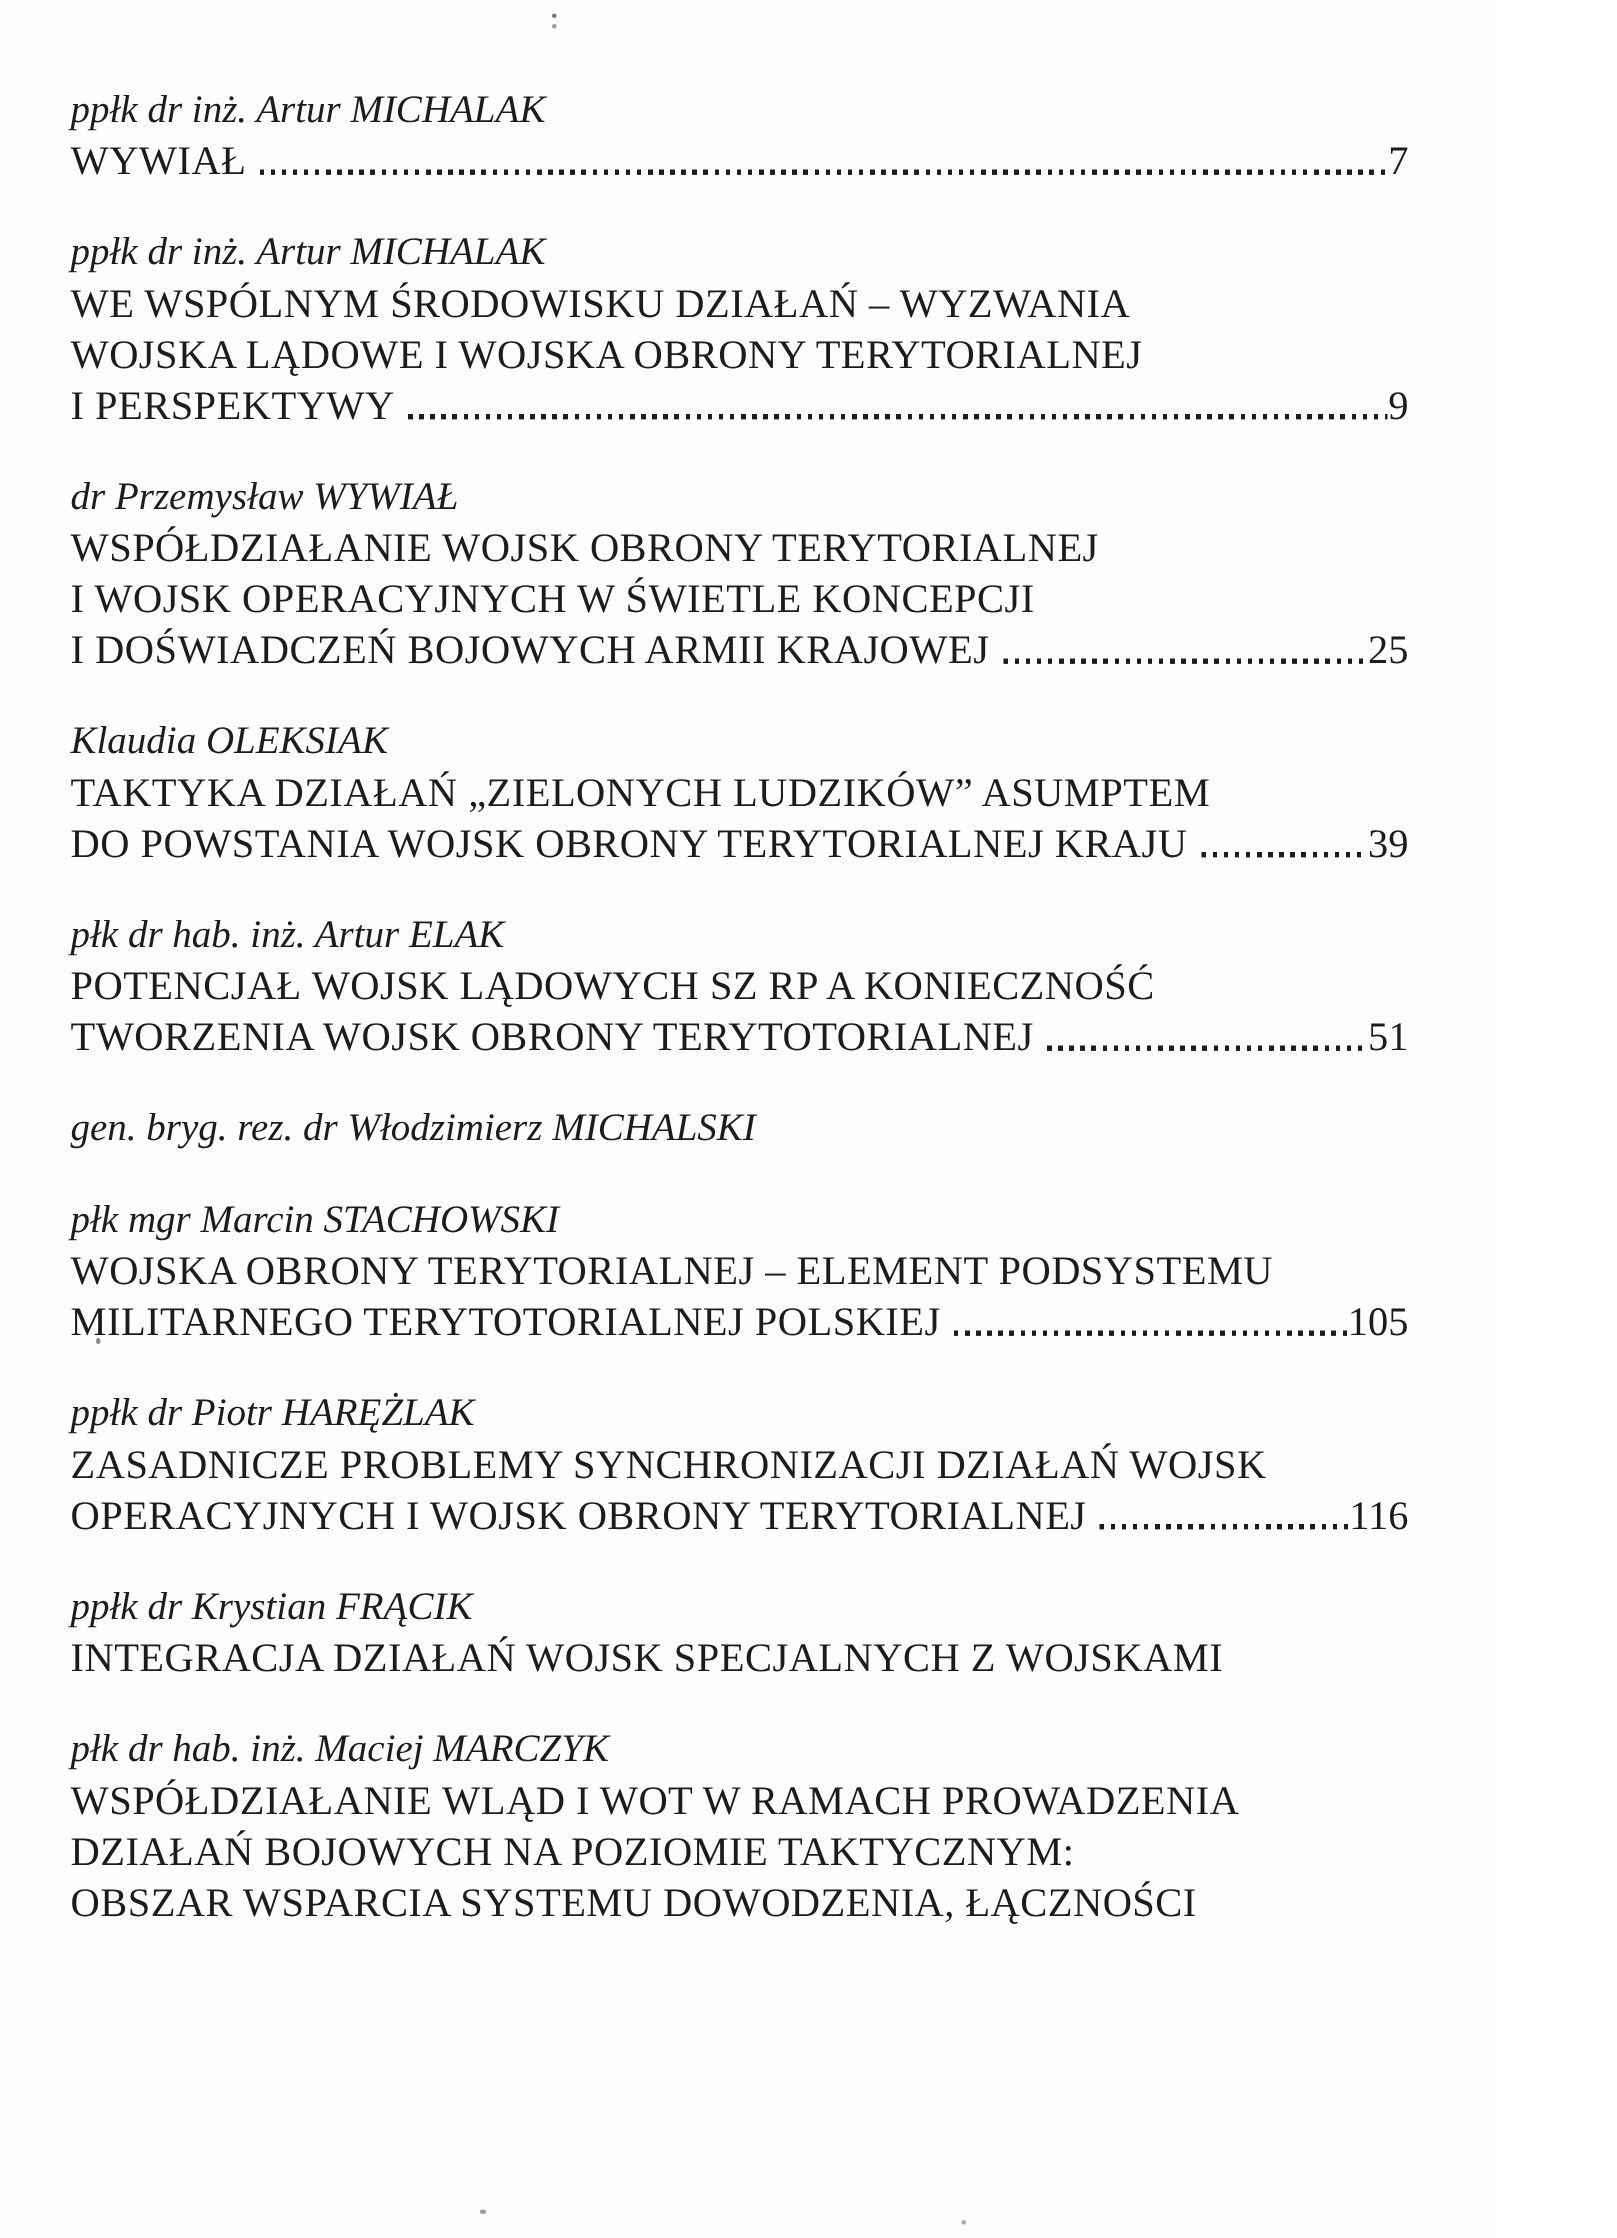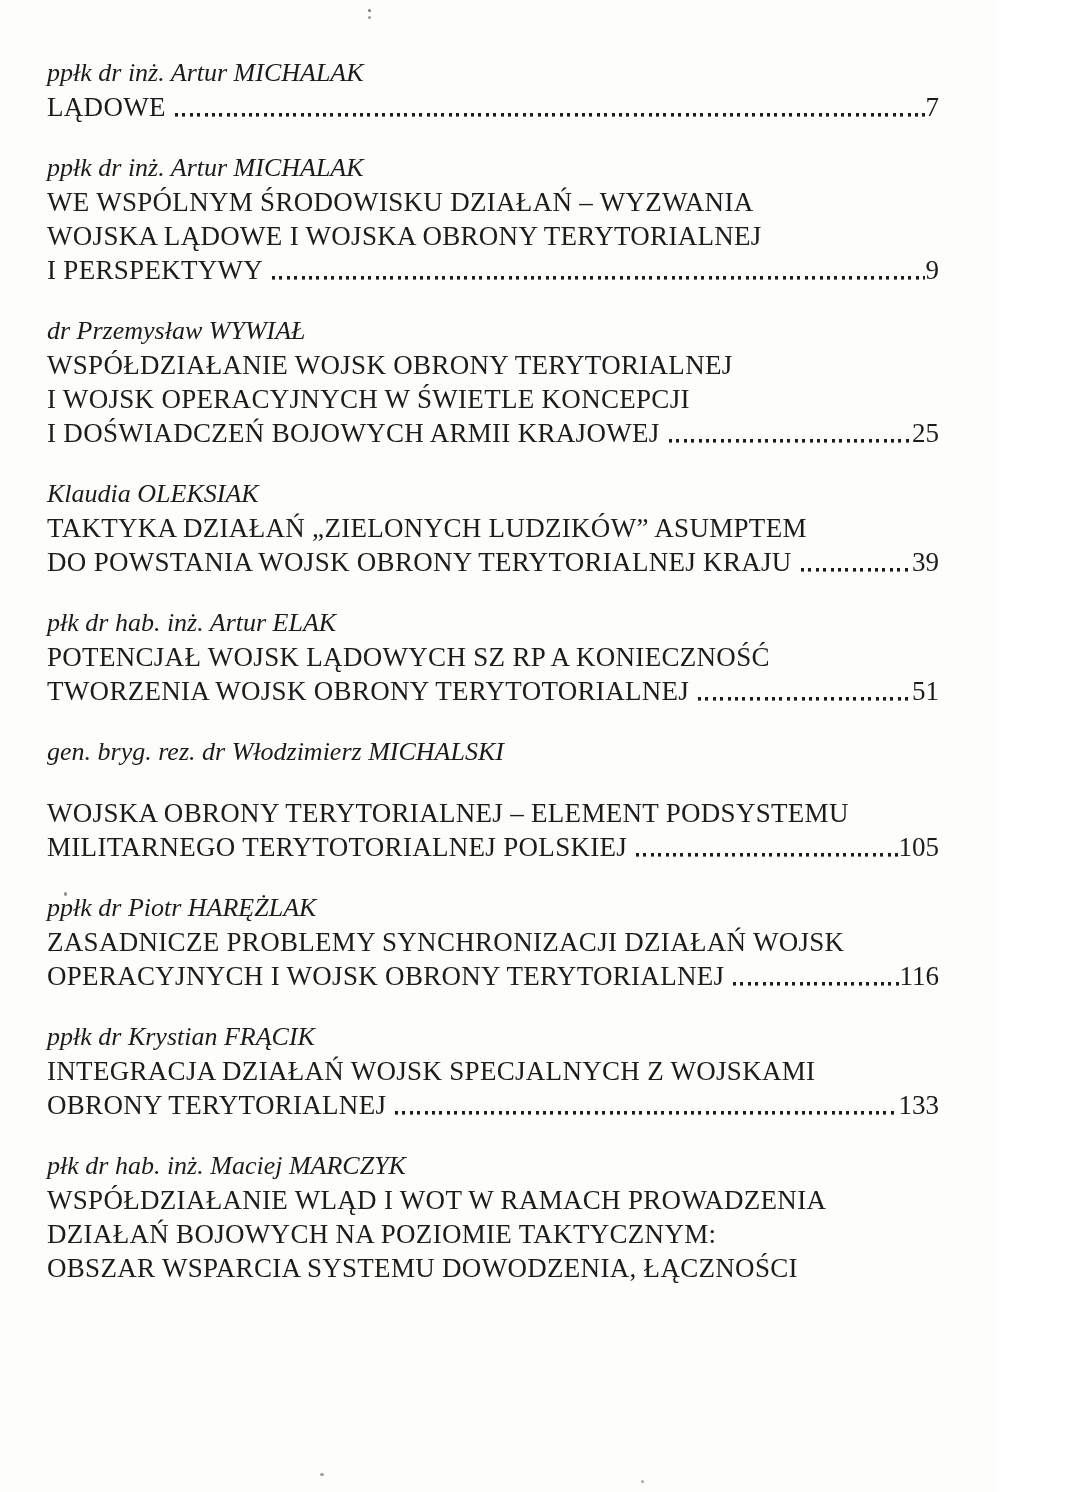--- a/index.html
+++ b/index.html
@@ -78,21 +78,21 @@
   <span class="speck speck-b"></span>
   <span class="speck speck-c"></span>
   <span class="speck speck-d"></span>
   <span class="speck speck-e"></span>
 
   <div>
   <div class="entry">
     <div class="author">ppłk dr inż. Artur MICHALAK</div>
     <div class="lines">
       <div class="title-row">
-        <span class="title-last">LĄDOWE</span>
+        <span class="title-last">WYWIAŁ</span>
         <span class="leader"></span>
         <span class="page-num">7</span>
       </div>
     </div>
   </div>
 
   <div class="entry">
     <div class="author">ppłk dr inż. Artur MICHALAK</div>
     <div class="lines">
       <div class="title-line">WE WSPÓLNYM ŚRODOWISKU DZIAŁAŃ – WYZWANIA</div>
@@ -140,20 +140,21 @@
         <span class="page-num">51</span>
       </div>
     </div>
   </div>
 
   <div class="entry">
     <div class="author">gen. bryg. rez. dr Włodzimierz MICHALSKI</div>
   </div>
 
   <div class="entry">
+    <div class="author">płk mgr Marcin STACHOWSKI</div>
     <div class="lines">
       <div class="title-line">WOJSKA OBRONY TERYTORIALNEJ – ELEMENT PODSYSTEMU</div>
           <div class="title-row">
         <span class="title-last">MILITARNEGO TERYTOTORIALNEJ POLSKIEJ</span>
         <span class="leader"></span>
         <span class="page-num">105</span>
       </div>
     </div>
   </div>
 
@@ -166,25 +167,20 @@
         <span class="leader"></span>
         <span class="page-num">116</span>
       </div>
     </div>
   </div>
 
   <div class="entry">
     <div class="author">ppłk dr Krystian FRĄCIK</div>
     <div class="lines">
       <div class="title-line">INTEGRACJA DZIAŁAŃ WOJSK SPECJALNYCH Z WOJSKAMI</div>
-          <div class="title-row">
-        <span class="title-last">OBRONY TERYTORIALNEJ</span>
-        <span class="leader"></span>
-        <span class="page-num">133</span>
-      </div>
     </div>
   </div>
 
   <div class="entry">
     <div class="author">płk dr hab. inż. Maciej MARCZYK</div>
     <div class="lines">
       <div class="title-line">WSPÓŁDZIAŁANIE WLĄD I WOT W RAMACH PROWADZENIA</div>
           <div class="title-line">DZIAŁAŃ BOJOWYCH NA POZIOMIE TAKTYCZNYM:</div>
           <div class="title-line">OBSZAR WSPARCIA SYSTEMU DOWODZENIA, ŁĄCZNOŚCI</div>
     </div>

